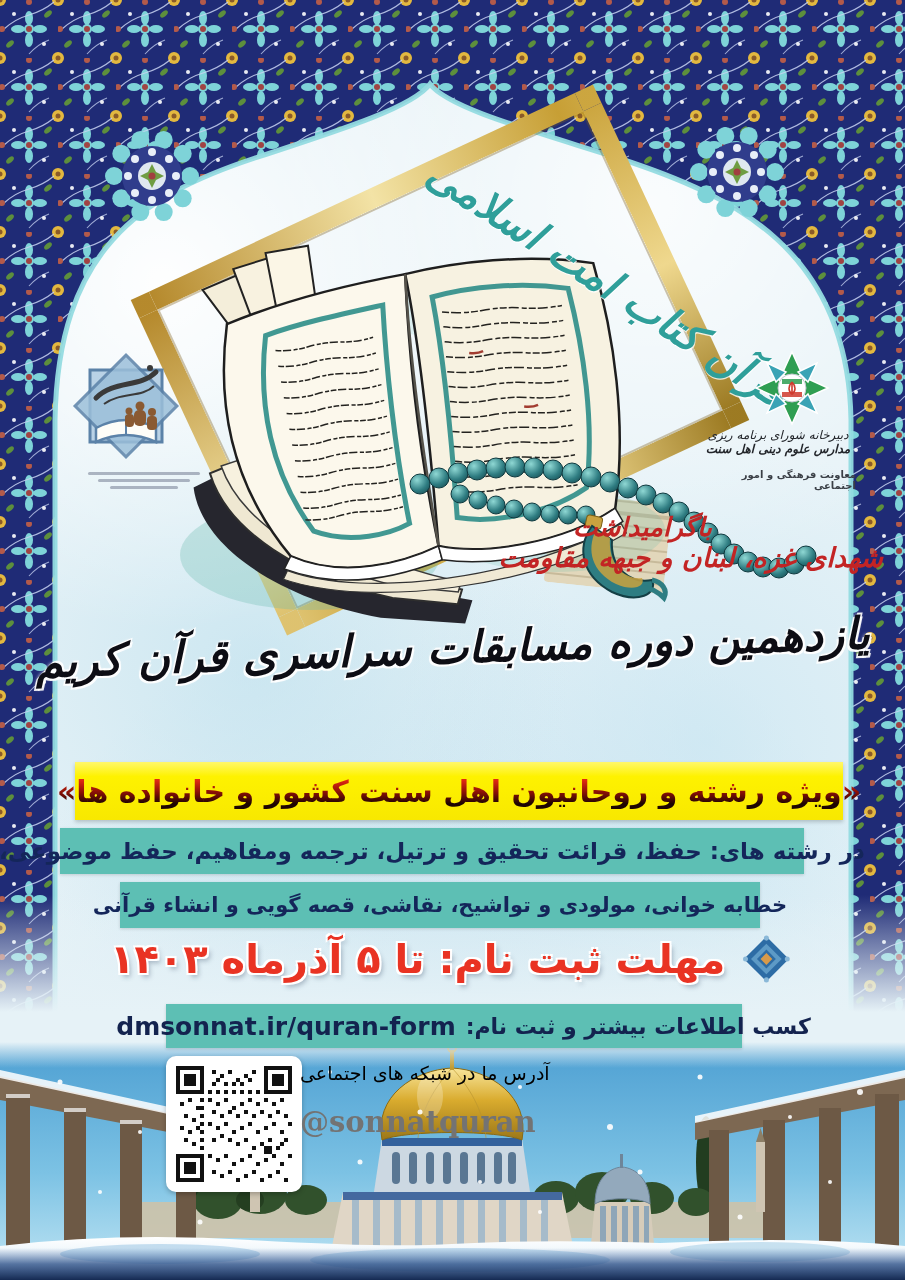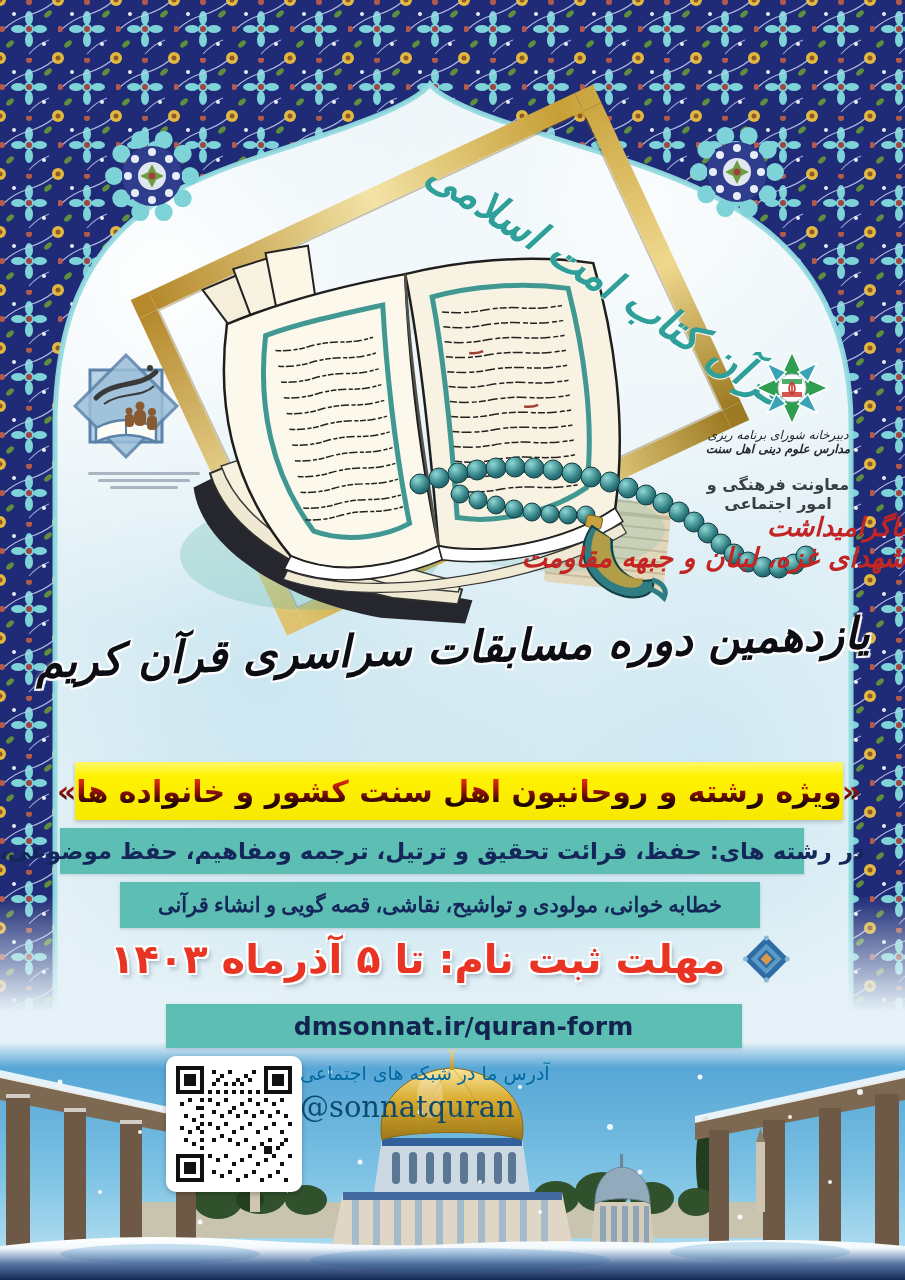--- a/index.html
+++ b/index.html
@@ -30,55 +30,55 @@
   .logo-left{left:70px;top:352px;z-index:7;}
   .logo-caption-lines{left:84px;top:468px;width:120px;z-index:7;}
   .logo-caption-lines i{display:block;height:3px;border-radius:2px;background:rgba(90,100,125,.45);margin:4px auto;}
   .top-calligraphy{left:445px;top:148px;z-index:7;transform:rotate(33deg);transform-origin:left top;
     color:#2f9f9a;font-size:42px;font-weight:bold;font-style:italic;white-space:nowrap;direction:rtl;
     text-shadow:1px 1px 0 rgba(255,255,255,.8);}
   .emblem{left:748px;top:346px;z-index:7;}
   .emblem-caption{left:700px;top:428px;width:156px;z-index:7;text-align:center;direction:rtl;color:#23262b;}
   .emblem-caption .l1{font-size:12px;font-weight:normal;font-style:italic;}
   .emblem-caption .l2{font-size:12px;font-weight:bold;font-style:italic;}
-  .emblem-caption .l3{font-size:16px;font-weight:bold;margin-top:19px;color:#3a3f46;}
-  .dedication{left:596px;top:512px;width:310px;z-index:8;text-align:right;direction:rtl;
+  .emblem-caption .l3{font-size:10px;font-weight:bold;margin-top:13px;color:#3a3f46;text-align:right;}
+  .dedication{left:573px;top:512px;width:310px;z-index:8;text-align:left;direction:rtl;
     color:#c32424;font-weight:bold;font-style:italic;}
   .dedication .d1{font-size:26px;}
   .dedication .d2{font-size:27px;white-space:nowrap;}
   .main-title{left:35px;right:35px;top:622px;z-index:8;text-align:center;direction:rtl;
     transform:rotate(-2deg);color:#0d0d14;font-size:44px;font-weight:bold;font-style:italic;white-space:nowrap;
     text-shadow:0 0 4px #fff,2px 2px 0 rgba(255,255,255,.9),-2px 2px 0 rgba(255,255,255,.9),2px -2px 0 rgba(255,255,255,.9);}
   .audience-band{left:75px;top:762px;width:768px;height:58px;z-index:8;
     background:linear-gradient(#fff76a,#fef200 25%,#f8e800);display:flex;align-items:center;justify-content:center;
     box-shadow:0 2px 4px rgba(0,0,0,.2);}
   .audience-text{font-size:30px;font-weight:bold;direction:rtl;white-space:nowrap;color:#8c1207;
     background:linear-gradient(#e02a12 18%,#8a1006 52%,#1d0502 85%);
     -webkit-background-clip:text;background-clip:text;-webkit-text-fill-color:transparent;}
   .teal-band{background:#5dbfb4;display:flex;align-items:center;justify-content:center;z-index:8;
     box-shadow:0 1px 3px rgba(0,0,0,.15);}
   .band1{left:60px;top:828px;width:744px;height:46px;}
-  .band2{left:120px;top:882px;width:640px;height:46px;font-family:Liberation Serif, serif;}
+  .band2{left:120px;top:882px;width:640px;height:46px;}
   .band-text{color:#14265a;font-weight:bold;direction:rtl;white-space:nowrap;}
   .band1 .band-text{font-size:23px;}
   .band2 .band-text{font-size:21px;}
   .deadline-row{left:110px;top:928px;width:680px;height:62px;z-index:8;
     display:flex;align-items:center;justify-content:center;gap:18px;}
   .deadline-text{color:#e93323;font-size:40px;font-weight:bold;direction:rtl;white-space:nowrap;
     text-shadow:2px 2px 0 #fff,-2px -2px 0 #fff,2px -2px 0 #fff,-2px 2px 0 #fff,3px 4px 5px rgba(40,60,90,.35);}
   .url-band{left:166px;top:1004px;width:576px;height:44px;z-index:9;background:#5dbfb4;
     display:flex;align-items:center;justify-content:center;gap:10px;direction:rtl;
     box-shadow:0 1px 3px rgba(0,0,0,.15);}
   .url-label{color:#13234f;font-size:22px;font-weight:bold;white-space:nowrap;}
   .url-link{color:#13234f;font-size:25px;font-weight:bold;direction:ltr;white-space:nowrap;margin-left:19px;}
   .qr-box{left:166px;top:1056px;width:136px;height:136px;z-index:9;background:#fff;border-radius:10px;
     display:flex;align-items:center;justify-content:center;box-shadow:0 2px 5px rgba(0,0,0,.25);}
   .social{left:300px;top:1062px;width:270px;z-index:9;}
-  .social-caption{font-size:19px;color:#0369a1;direction:rtl;text-align:left;white-space:nowrap;}
-  .social-handle{font-family:"DejaVu Serif",serif;font-size:29px;font-weight:normal;color:#0c4a6e;margin-top:6px;}
+  .social-caption{font-size:19px;color:#000000;direction:rtl;text-align:left;white-space:nowrap;}
+  .social-handle{font-family:"DejaVu Serif",serif;font-size:29px;font-weight:bold;color:#737373;margin-top:21px;}
 </style>
 </head>
 <body>
 
 <div class="poster">
 
   <div class="abs bg-texture"></div>
 
   <svg class="abs tiles" width="905" height="1280" viewBox="0 0 905 1280">
     <defs>
@@ -350,20 +350,21 @@
         <rect x="23" y="23" width="10" height="10" fill="#d79a4a"></rect>
       </g>
       <circle cx="28" cy="3" r="3" fill="#8ab8d8"></circle>
         <circle cx="28" cy="53" r="3" fill="#8ab8d8"></circle>
       <circle cx="3" cy="28" r="3" fill="#8ab8d8"></circle>
         <circle cx="53" cy="28" r="3" fill="#8ab8d8"></circle>
     </svg>
   </div>
 
   <div class="abs url-band">
+    <span class="url-label">کسب اطلاعات بیشتر و ثبت نام:</span>
     <span class="url-link">dmsonnat.ir/quran-form</span>
   </div>
 
   <div class="abs qr-box">
     <svg width="116" height="116" viewBox="0 0 29 29" shape-rendering="crispEdges">
       <rect width="29" height="29" fill="#fff"></rect>
       <g fill="#111">
         <rect x="0" y="0" width="7" height="7"></rect>
           <rect x="22" y="0" width="7" height="7"></rect>
           <rect x="0" y="22" width="7" height="7"></rect>

